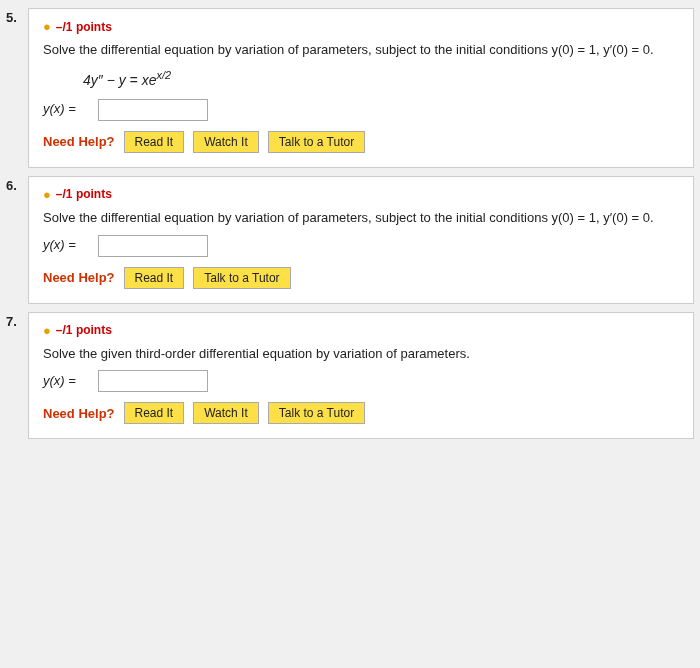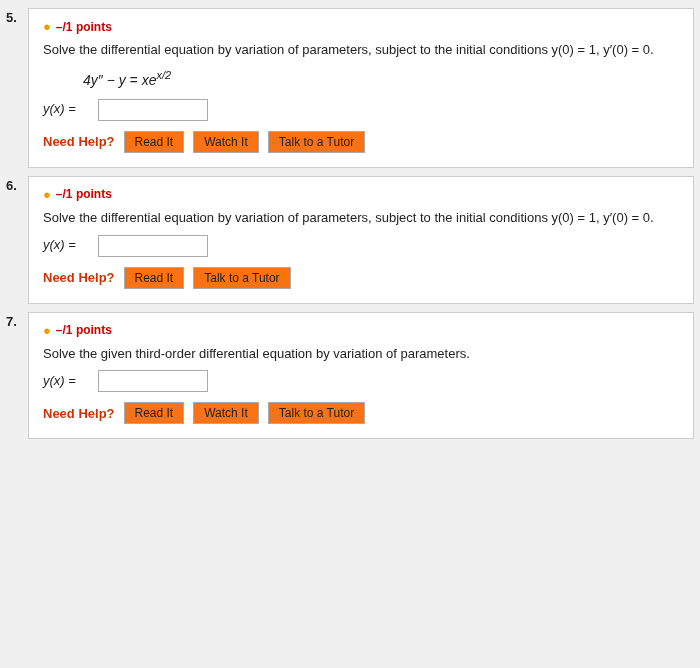--- a/index.html
+++ b/index.html
@@ -68,21 +68,21 @@
       gap: 9px;
       margin-top: 4px;
     }
     .need-help {
       color: #cc3300;
       font-weight: bold;
       font-size: 13px;
     }
     .btn {
       border: 1px solid #aaa;
-      background: #f97316;
+      background: #fde047;
       padding: 3px 10px;
       font-size: 12px;
       cursor: pointer;
       color: #222;
     }
     .row-wrapper {
       display: flex;
       align-items: flex-start;
       margin: 8px 6px;
     }

